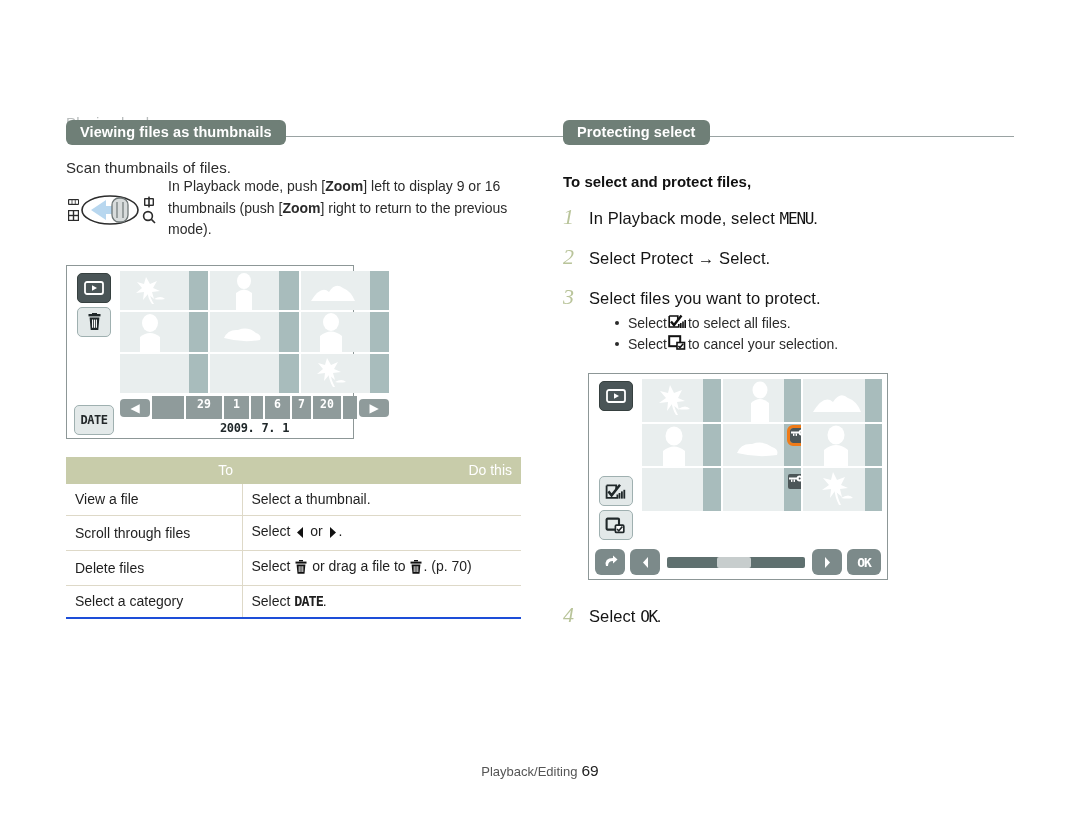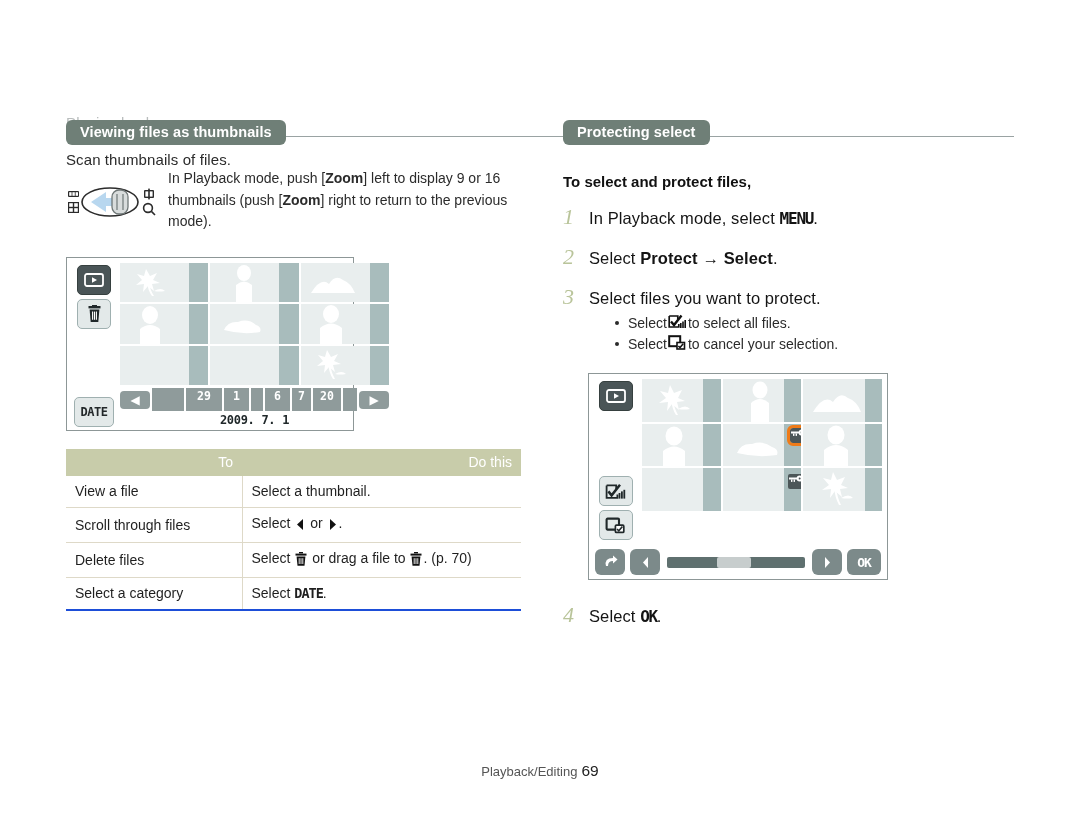--- a/index.html
+++ b/index.html
@@ -44,21 +44,21 @@
     color: #ffffff;
     font-size: 14.5px;
     font-weight: bold;
     padding: 4px 14px 5px 14px;
     border-radius: 6px;
     letter-spacing: .1px;
   }
   .lead {
     font-size: 15px;
     color: #2b2b2b;
-    margin-top: 6px;
+    margin-top: 14px;
     letter-spacing: .1px;
   }
 
   
   .zoomnote {
     display: flex;
     align-items: center;
   }
   .zoomlever {
     width: 96px; min-width: 96px; height: 40px;
@@ -257,21 +257,21 @@
   }
   .stepnum {
     width: 26px; min-width: 26px;
     font-size: 22px;
     color: #b9c49a;
     font-family: "Liberation Serif", serif;
     font-style: italic;
     font-weight: normal;
   }
   .steptext { font-size: 16.5px; color: #141414; letter-spacing: .1px; }
-  .steptext b { font-weight: bold; }
+  .steptext b { font-weight: normal; }
   .subhead {
     font-weight: bold;
     font-size: 15px;
     margin-top: 28px;
     color: #111111;
   }
   .bullets { margin: 6px 0 0 26px; }
   .bullet {
     display: flex;
     align-items: center;

